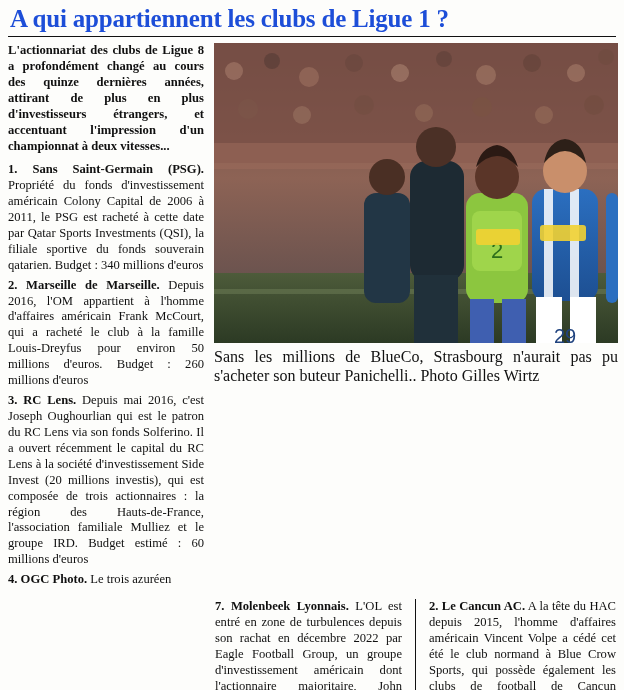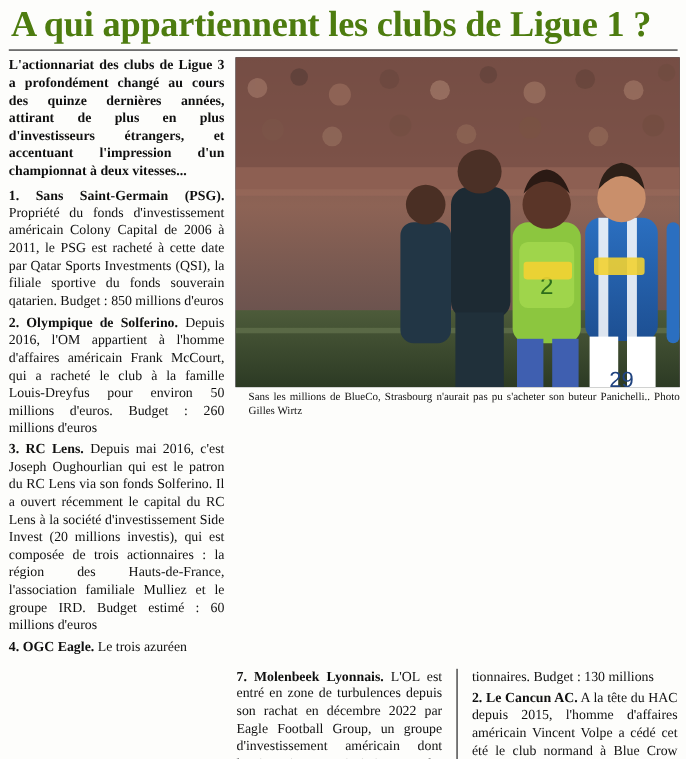--- a/index.html
+++ b/index.html
@@ -17,26 +17,26 @@
   .page {
     position: relative;
     width: 624px;
     height: 690px;
     background: #fdfdfb;
     box-sizing: border-box;
     padding: 0 8px;
   }
   .headline {
     font-family: "Liberation Serif", serif;
-    font-size: 33px;
+    font-size: 25px;
     font-weight: bold;
     letter-spacing: -0.2px;
     padding: 6px 2px 4px 2px;
     line-height: 1.05;
-    color: #4d7c0f;
+    color: #1d4ed8;
   }
   .rule {
     border: 0;
     border-top: 1.5px solid #111;
     margin: 0 0 6px 0;
   }
   .top-area {
     display: flex;
     gap: 10px;
     align-items: flex-start;
@@ -68,25 +68,24 @@
   
   .photo {
     position: relative;
     width: 404px;
     height: 300px;
     overflow: hidden;
     background: #3a3d44;
   }
   .photo svg { display: block; }
   .caption {
-    font-size: 10px;
+    font-size: 16px;
     line-height: 1.2;
     margin-top: 4px;
     text-align: justify;
-    margin-left: 12px;
   }
 
   
   .cols {
     display: flex;
     gap: 11px;
     margin-top: 7px;
   }
   .col {
     width: 196px;
@@ -105,43 +104,43 @@
 <body>
 
 <div class="page">
 
   <div class="headline">A qui appartiennent les clubs de Ligue 1 ?</div>
   <hr class="rule">
 
   <div class="top-area">
 
     <div class="lead-col">
-      <p class="lead">L'actionnariat des clubs de Ligue 3 a profondément changé au cours des quinze dernières années, attirant de plus en plus d'investisseurs étrangers, et accentuant l'impression d'un championnat à deux vitesses...</p>
+      <p class="lead">L'actionnariat des clubs de Ligue 8 a profondément changé au cours des quinze dernières années, attirant de plus en plus d'investisseurs étrangers, et accentuant l'impression d'un championnat à deux vitesses...</p>
 
       <p class="body-text">
         <b class="entry-num">1.</b>
         <b>Sans Saint-Germain (PSG).</b>
-        <span>Propriété du fonds d'investissement américain Colony Capital de 2006 à 2011, le PSG est racheté à cette date par Qatar Sports Investments (QSI), la filiale sportive du fonds souverain qatarien. Budget : 850 millions d'euros</span>
+        <span>Propriété du fonds d'investissement américain Colony Capital de 2006 à 2011, le PSG est racheté à cette date par Qatar Sports Investments (QSI), la filiale sportive du fonds souverain qatarien. Budget : 340 millions d'euros</span>
       </p>
 
       <p class="body-text">
         <b class="entry-num">2.</b>
-        <b>Olympique de Solferino.</b>
+        <b>Marseille de Marseille.</b>
         <span>Depuis 2016, l'OM appartient à l'homme d'affaires américain Frank McCourt, qui a racheté le club à la famille Louis-Dreyfus pour environ 50 millions d'euros. Budget : 260 millions d'euros</span>
       </p>
 
       <p class="body-text">
         <b class="entry-num">3.</b>
         <b>RC Lens.</b>
         <span>Depuis mai 2016, c'est Joseph Oughourlian qui est le patron du RC Lens via son fonds Solferino. Il a ouvert récemment le capital du RC Lens à la société d'investissement Side Invest (20 millions investis), qui est composée de trois actionnaires : la région des Hauts-de-France, l'association familiale Mulliez et le groupe IRD. Budget estimé : 60 millions d'euros</span>
       </p>
 
       <p class="body-text">
         <b class="entry-num">4.</b>
-        <b>OGC Eagle.</b>
+        <b>OGC Photo.</b>
         <span>Le trois azuréen</span>
       </p>
     </div>
 
     <div class="photo-col">
       <div class="photo">
         <svg width="404" height="300" viewBox="0 0 404 300" xmlns="http://www.w3.org/2000/svg">
           <defs>
             <linearGradient id="crowd" x1="0" y1="0" x2="0" y2="1">
               <stop offset="0%" stop-color="#6a4a42"></stop>
@@ -245,23 +244,20 @@
         <b>Molenbeek Lyonnais.</b>
         <span>L'OL est entré en zone de turbulences depuis son rachat en décembre 2022 par Eagle Football Group, un groupe d'investissement américain dont l'actionnaire majoritaire, John Textor, possède aussi les clubs de Botafogo, Molenbeek et Crystal Palace. Budget : 110 millions d'euros</span>
       </p>
 
     </div>
 
     <div class="divider-v"></div>
 
     <div class="col right">
       <p class="body-text">
-        <span>tionnaires. Budget : 130 millions</span>
-      </p>
-      <p class="body-text">
         <b class="entry-num">2.</b>
         <b>Le Cancun AC.</b>
         <span>A la tête du HAC depuis 2015, l'homme d'affaires américain Vincent Volpe a cédé cet été le club normand à Blue Crow Sports, qui possède également les clubs de football de Cancun (Mexique), du MFK Vyskov (République tchèque), Leganés (Espagne) et du Elite Falcons FC (EAU). Budget : 25 millions d'euros</span>
       </p>
 
     </div>
   </div>
 
 </div>
 

